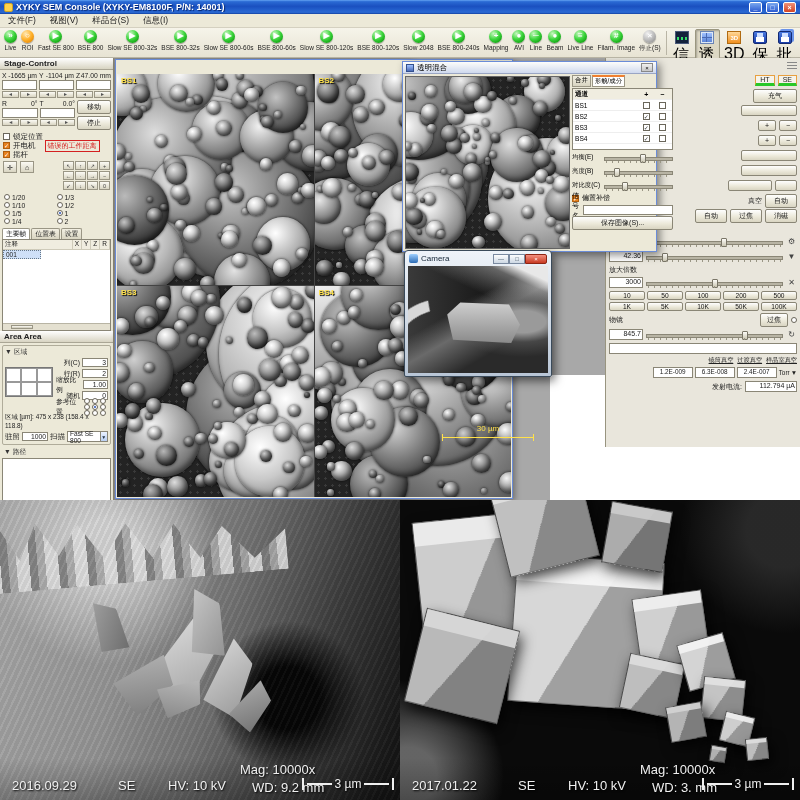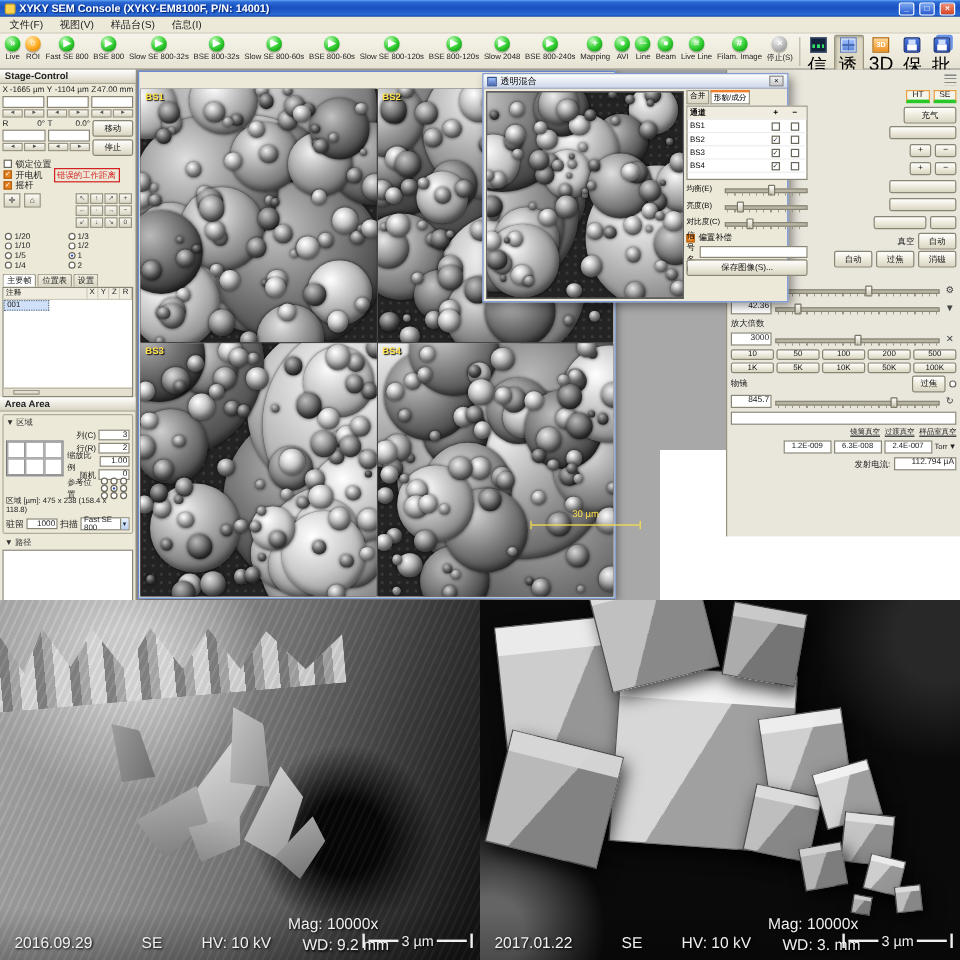--- a/index.html
+++ b/index.html
@@ -1260,20 +1260,32 @@
             </div>
             <div class="signalrow">
               <span>信号名(S)</span>
               <input value="" style="">
             </div>
             <div class="xpbtn">保存图像(S)...</div>
           </div>
         </div>
       </div>
 
+      <div class="camwin">
+        <div class="camtitle">
+          <span class="cico"></span>
+          <span>Camera</span>
+          <span class="cambtns">
+            <span class="cbn">—</span>
+            <span class="cbn">□</span>
+            <span class="cbn close">×</span>
+          </span>
+        </div>
+        <div class="camimg"></div>
+      </div>
 
     </div>
   </div>
 
   <div class="micros">
 
     <div class="micro micro-left">
       <div class="ridge"></div>
       <div class="tex"></div>
       <div class="shard" style="left: 148px; top: 116px; width: 62px; height: 92px; transform: rotate(18deg); background: linear-gradient(135deg, rgb(225, 225, 225), rgb(160, 160, 160));"></div>

